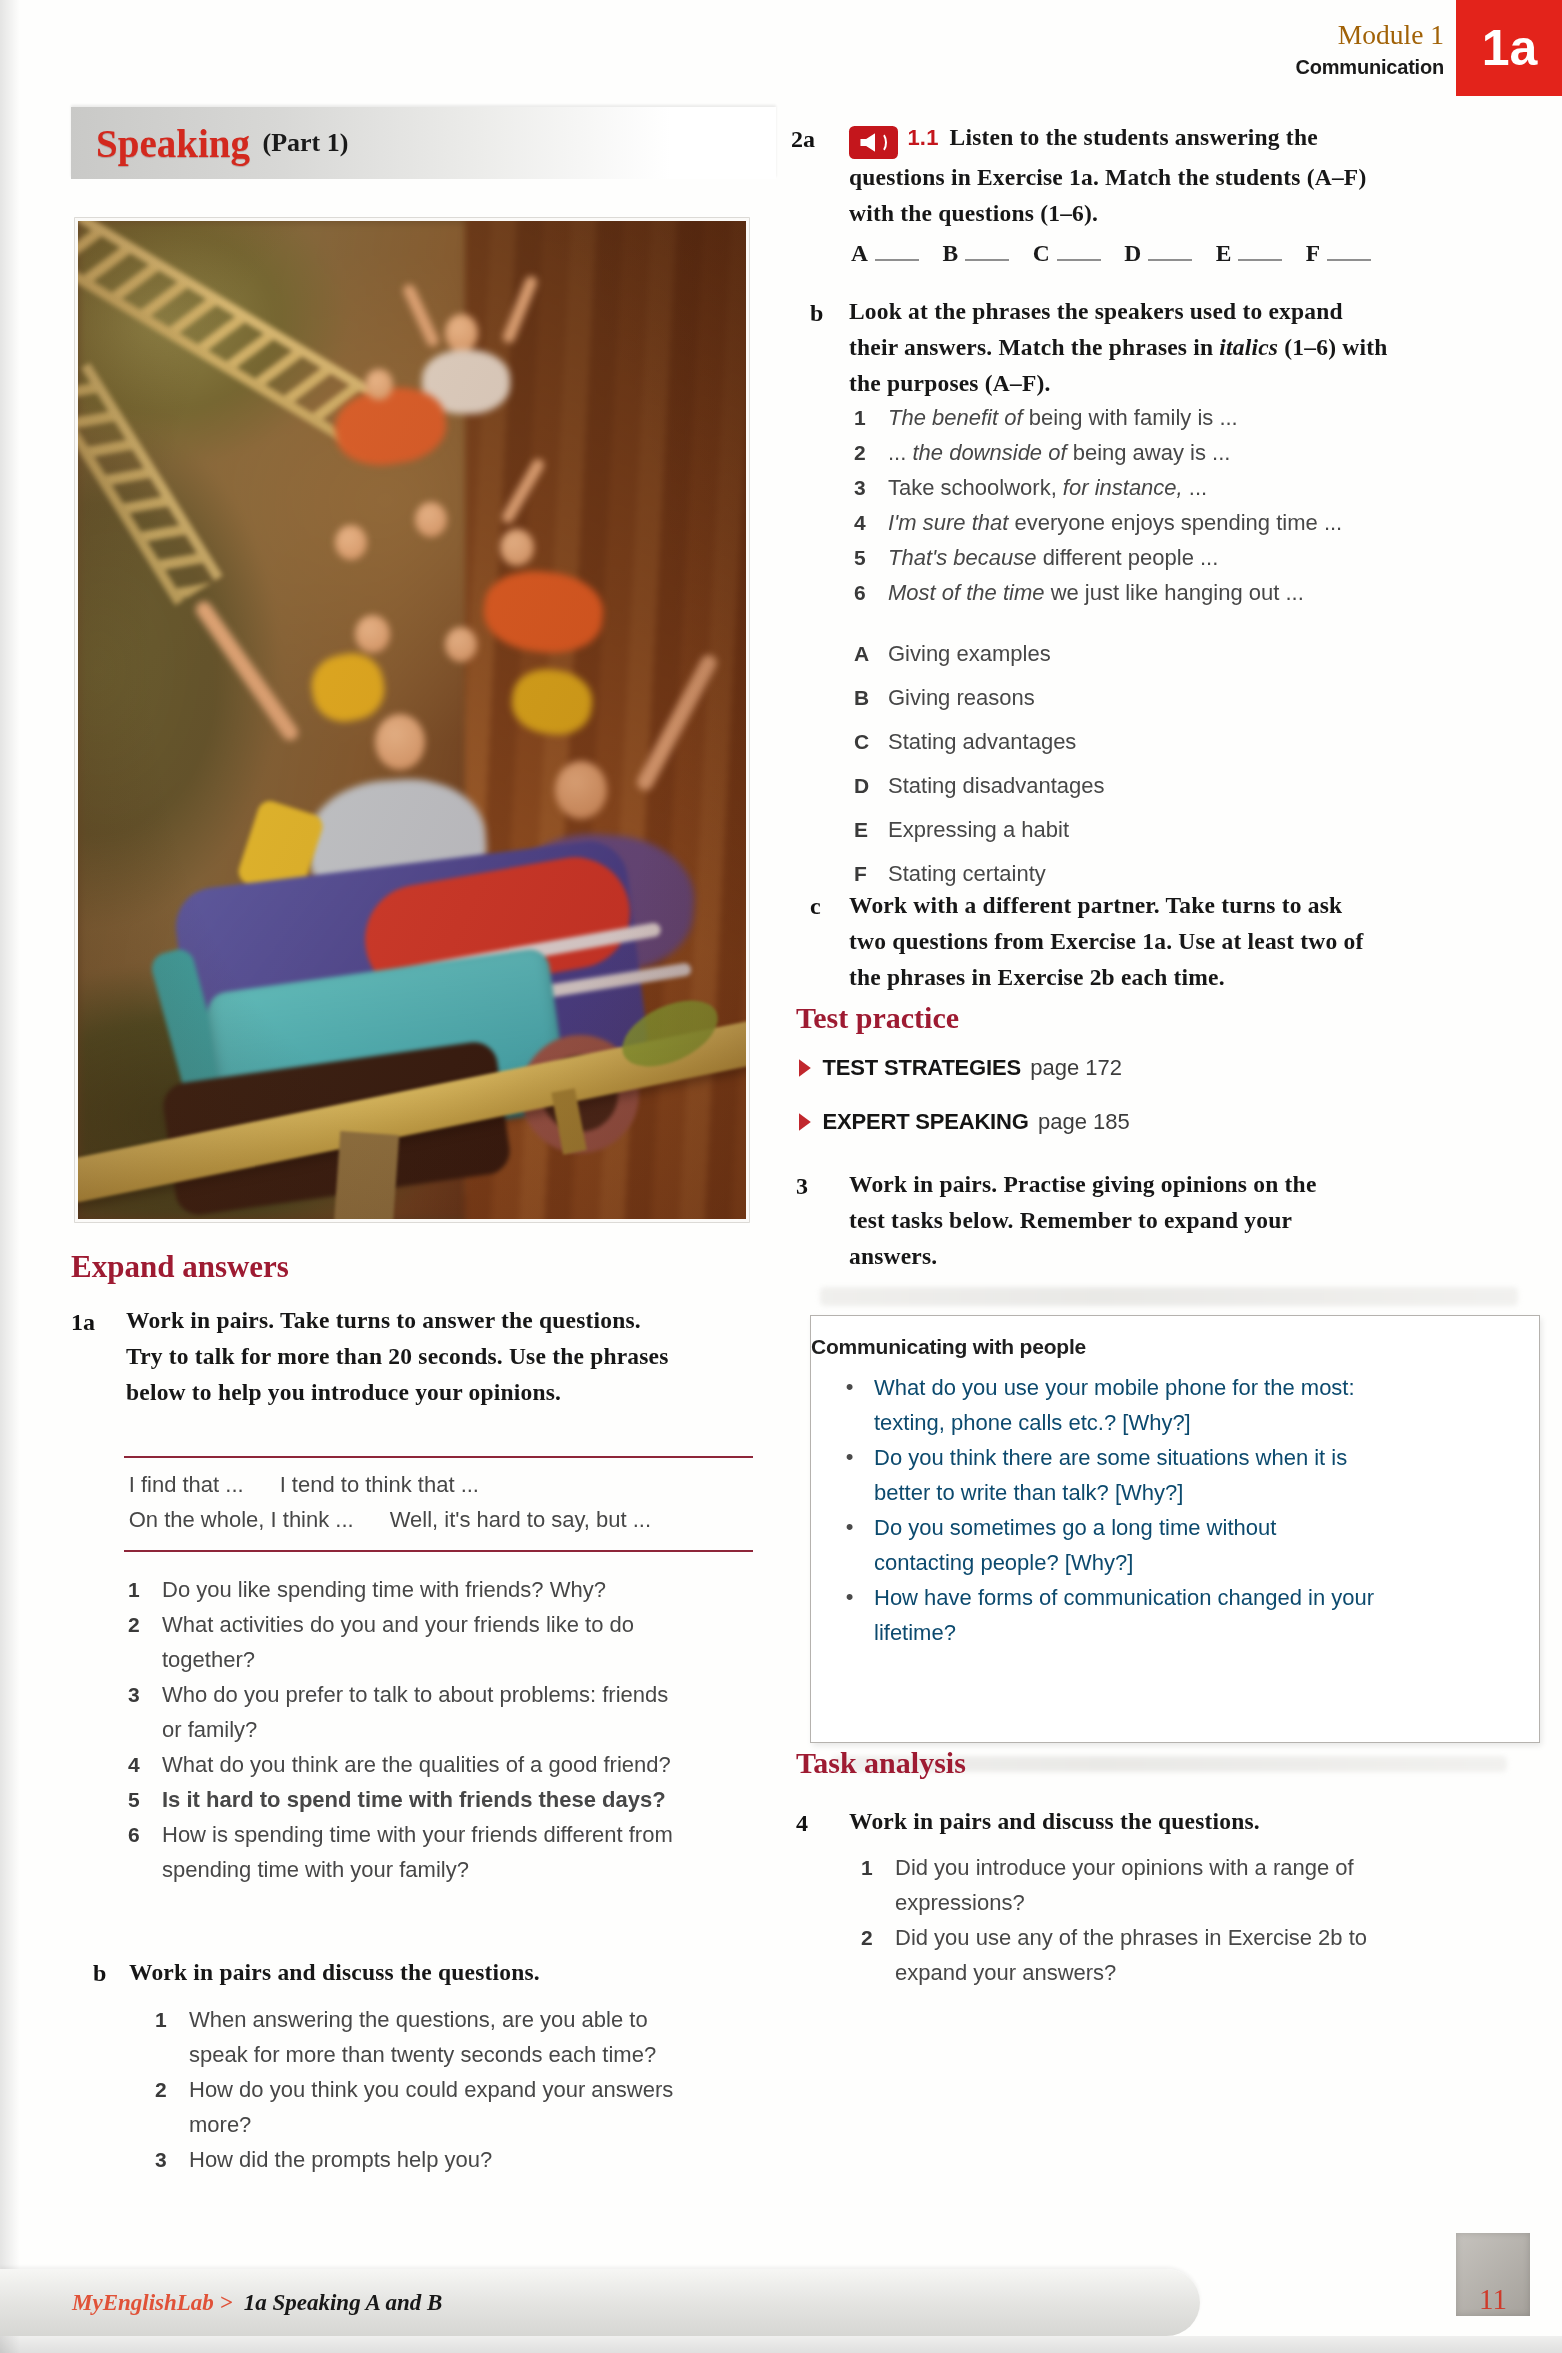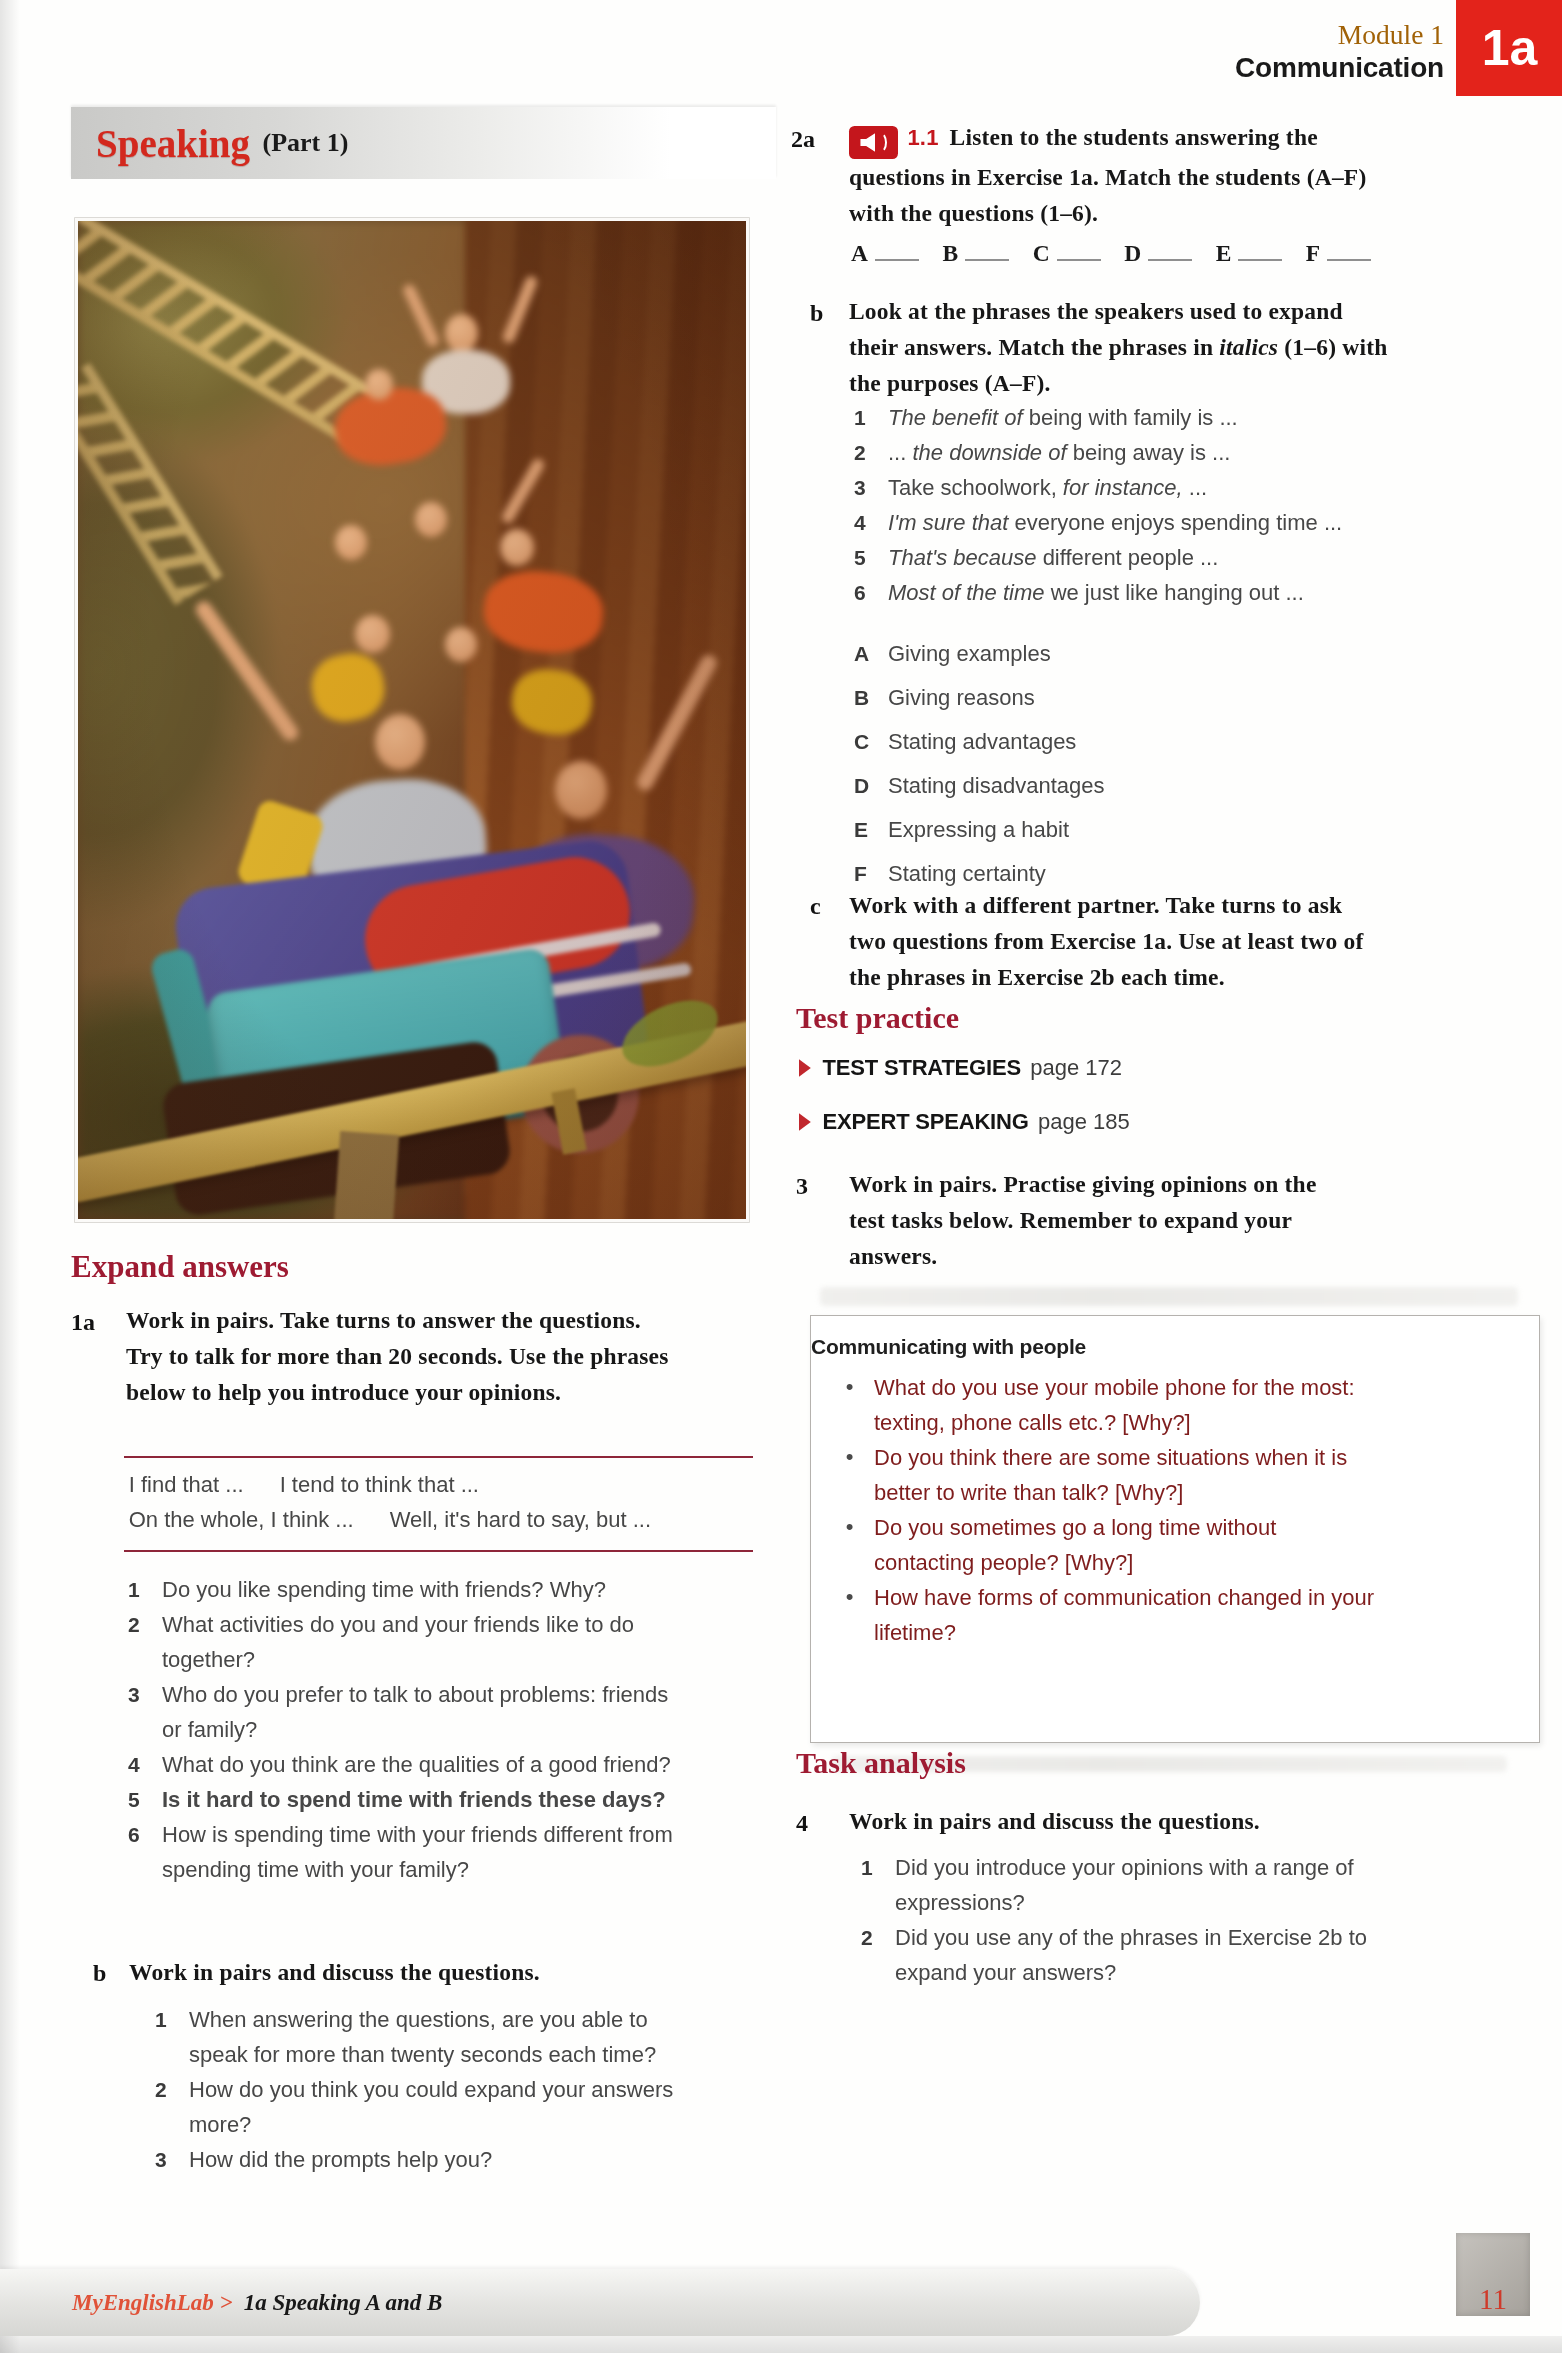--- a/index.html
+++ b/index.html
@@ -75,21 +75,21 @@
   .tp-link{display:flex;align-items:center;}
   .link-arrow{width:11.8px;height:17.3px;background:#c1272d;clip-path:polygon(0 0,100% 50%,0 100%);flex:none;margin-right:11.8px;}
   .link-label{font-weight:700;font-size:22px;color:#151515;letter-spacing:-0.2px;margin-right:9.4px;}
   .link-page{font-size:22px;color:#3c3c3c;}
   
   #comm-box{left:810px;top:1315px;width:730px;height:428px;background:#fff;border:1.6px solid #b5b2ae;
     box-shadow:1.6px 3.1px 6.3px rgba(0,0,0,.10);box-sizing:border-box;}
   #comm-box h3{margin:19px 0 11px;text-align:left;font-family:"Liberation Sans",sans-serif;
     font-weight:700;font-size:21px;color:#1f1f1f;letter-spacing:-0.2px;}
   #comm-box ul{list-style:none;margin:0;padding:0 0 0 30px;}
-  #comm-box li{position:relative;padding-left:33px;width:502px;font-size:22px;line-height:35px;color:#7f1d1d;}
+  #comm-box li{position:relative;padding-left:33px;width:502px;font-size:22px;line-height:35px;color:#0c4a6e;}
   #comm-box li::before{content:"•";position:absolute;left:4.7px;top:-0.8px;font-size:22px;color:#4a4a4a;}
   
   .ghost{background:linear-gradient(90deg,#e4e3e0,#d9d8d4 40%,#e7e6e3);filter:blur(2.4px);opacity:.55;border-radius:4.7px;}
   
   #footer-bar{left:0;top:2269px;width:1200px;height:67px;
     background:linear-gradient(180deg,#f6f6f4 0%,#e3e3e0 55%,#d6d6d3 100%);
     border-radius:0 36px 36px 0;display:flex;align-items:center;box-shadow:0 -2.4px 3.9px rgba(0,0,0,.05);}
   #footer-bar .t{font-family:"Liberation Serif",serif;font-style:italic;font-weight:700;font-size:23px;}
   #platform{color:#e05238;margin-left:72px;}
   #reference{color:#181818;margin-left:11px;}
@@ -104,21 +104,21 @@
 </head>
 <body>
 
 <div id="page">
 
   <div class="abs" id="edge-l"></div>
   <div class="abs" id="edge-b"></div>
 
   <div class="abs" style="left:1091px;top:17.3px;width:353px;text-align:right;">
     <div style="font-family:'Liberation Serif',serif;font-weight:400;font-size:27.5px;color:#a16207;line-height:35px;">Module 1</div>
-    <div style="font-weight:700;font-size:28px;color:#1a1a1a;line-height:31px;letter-spacing:-0.2px;">Communication</div>
+    <div style="font-weight:700;font-size:20px;color:#1a1a1a;line-height:31px;letter-spacing:-0.2px;">Communication</div>
   </div>
   <div class="abs" id="unit-tab">
     <span>1a</span>
   </div>
 
   <div class="abs" id="speaking-bar">
     <span id="speaking-title">Speaking</span>
     <span id="speaking-part">(Part 1)</span>
   </div>
 

